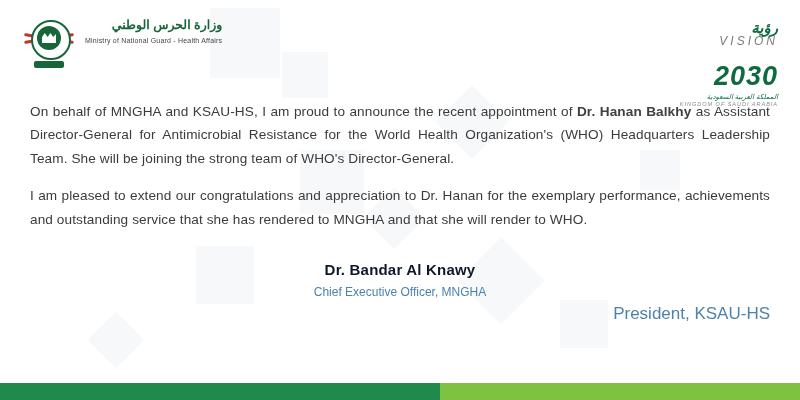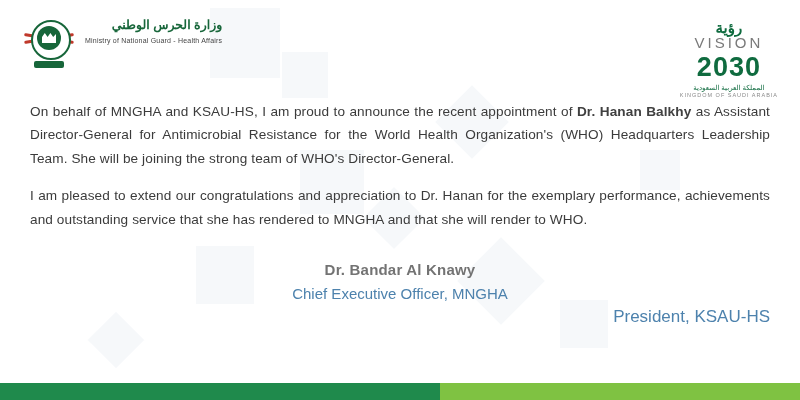--- a/index.html
+++ b/index.html
@@ -172,35 +172,36 @@
     position: absolute;
     left: 16px; top: 21px;
     width: 0; height: 0;
     border-left: 9px solid transparent;
     border-right: 9px solid transparent;
     border-bottom: 16px solid #fff;
   }
 
   
   .vision {
-    text-align: center;
+    text-align: right;
     line-height: 1;
     padding-top: 2px;
+    font-style: italic;
   }
   .vision .ar-top {
     color: #0f6b3f;
     font-size: 15px;
     font-weight: bold;
     direction: rtl;
   }
   .vision .v-label {
     color: #7a7a7a;
-    font-size: 15px;
+    font-size: 12px;
     letter-spacing: 3px;
-    margin-bottom: 4px;
+    margin-bottom: 16px;
   }
   .vision .num {
     color: #0f6b3f;
     font-size: 27px;
     font-weight: bold;
     letter-spacing: 1px;
     line-height: 1;
   }
   .vision .ar-sub {
     color: #0f6b3f;
@@ -231,28 +232,28 @@
   }
   .highlight {
     color: #404040;
     font-weight: bold;
   }
   .signature {
     text-align: center;
     margin-top: 30px;
   }
   .sig-name {
-    color: #737373;
+    color: #0f172a;
     font-size: 15px;
     font-weight: bold;
     letter-spacing: .2px;
   }
   .sig-role {
     color: #4d82ad;
-    font-size: 15px;
+    font-size: 12px;
     margin-top: 7px;
   }
   .sig-role2 {
     color: #4d82ad;
     font-size: 17px;
     margin-top: 5px;
     text-align: right;
   }
 </style>
 </head>

